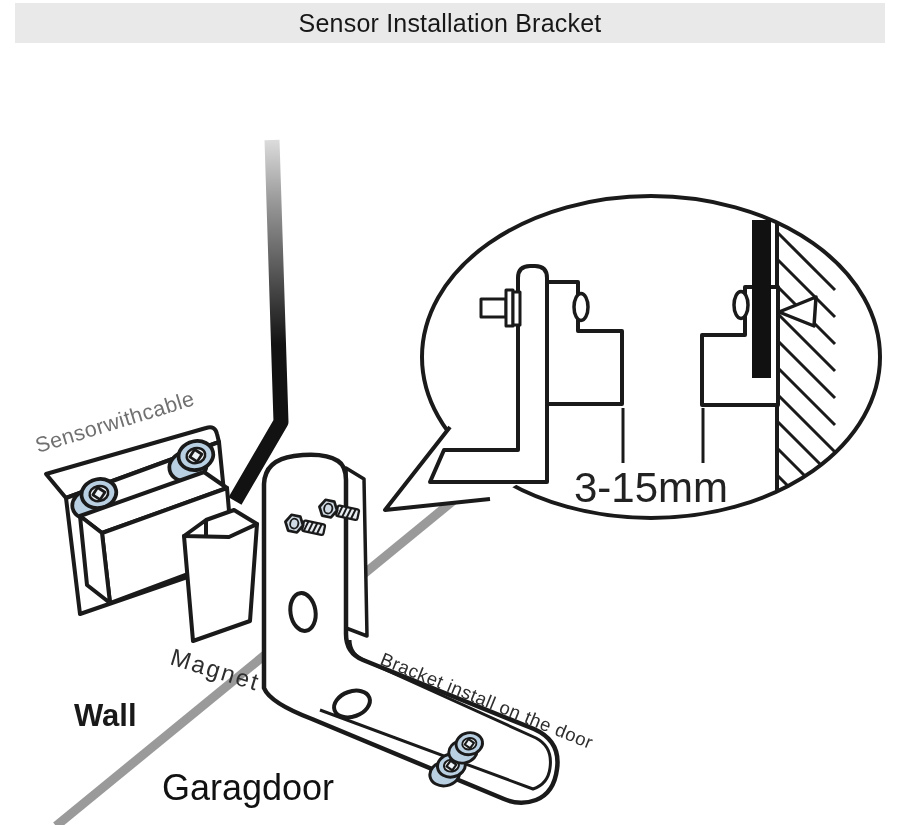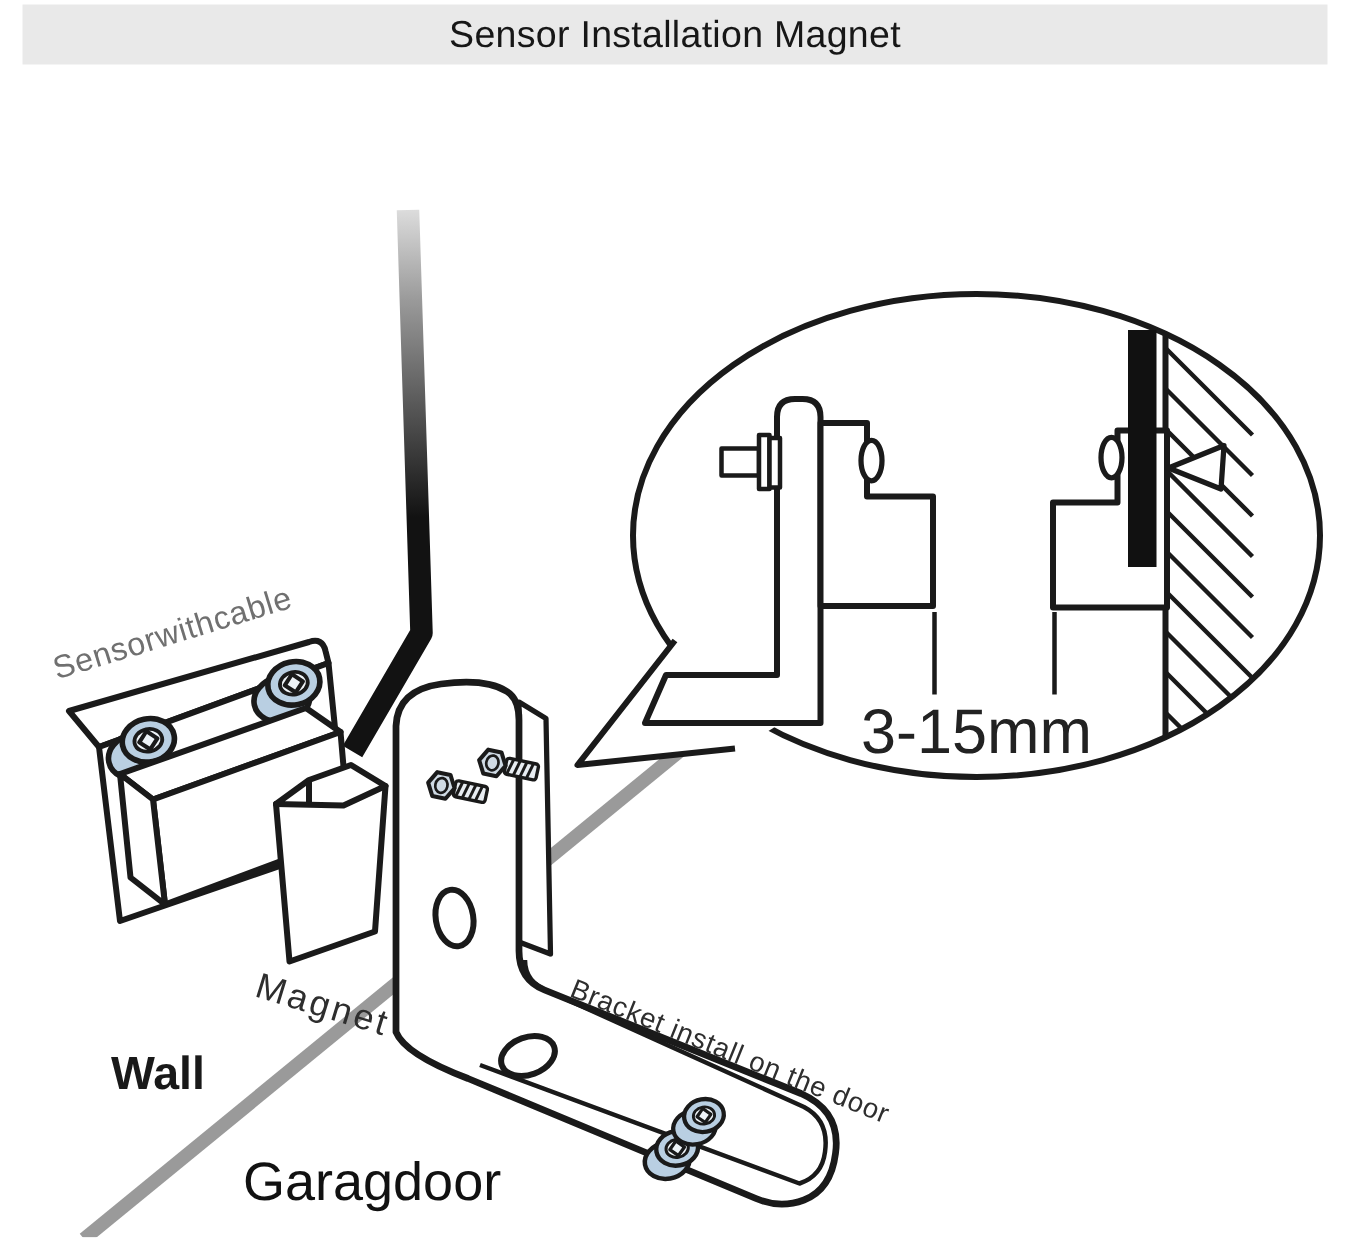--- a/index.html
+++ b/index.html
@@ -10,21 +10,21 @@
   .titlebar span{font-size:25px;color:#171717;letter-spacing:.2px;}
   svg{position:absolute;top:0;left:0;}
   svg text{font-family:"Liberation Sans",sans-serif;}
 </style>
 </head>
 <body>
 
 <div class="page">
 
   <div class="titlebar">
-    <span>Sensor Installation Magnet</span>
+    <span>Sensor Installation Bracket</span>
   </div>
 
   <svg width="900" height="825" viewBox="0 0 900 825">
     <defs>
       <linearGradient id="cableGrad" x1="0" y1="138" x2="0" y2="345" gradientUnits="userSpaceOnUse">
         <stop offset="0" stop-color="#dedede"></stop>
         <stop offset="0.3" stop-color="#9a9a9a"></stop>
         <stop offset="1" stop-color="#121212"></stop>
       </linearGradient>
       <clipPath id="bubbleClip">

